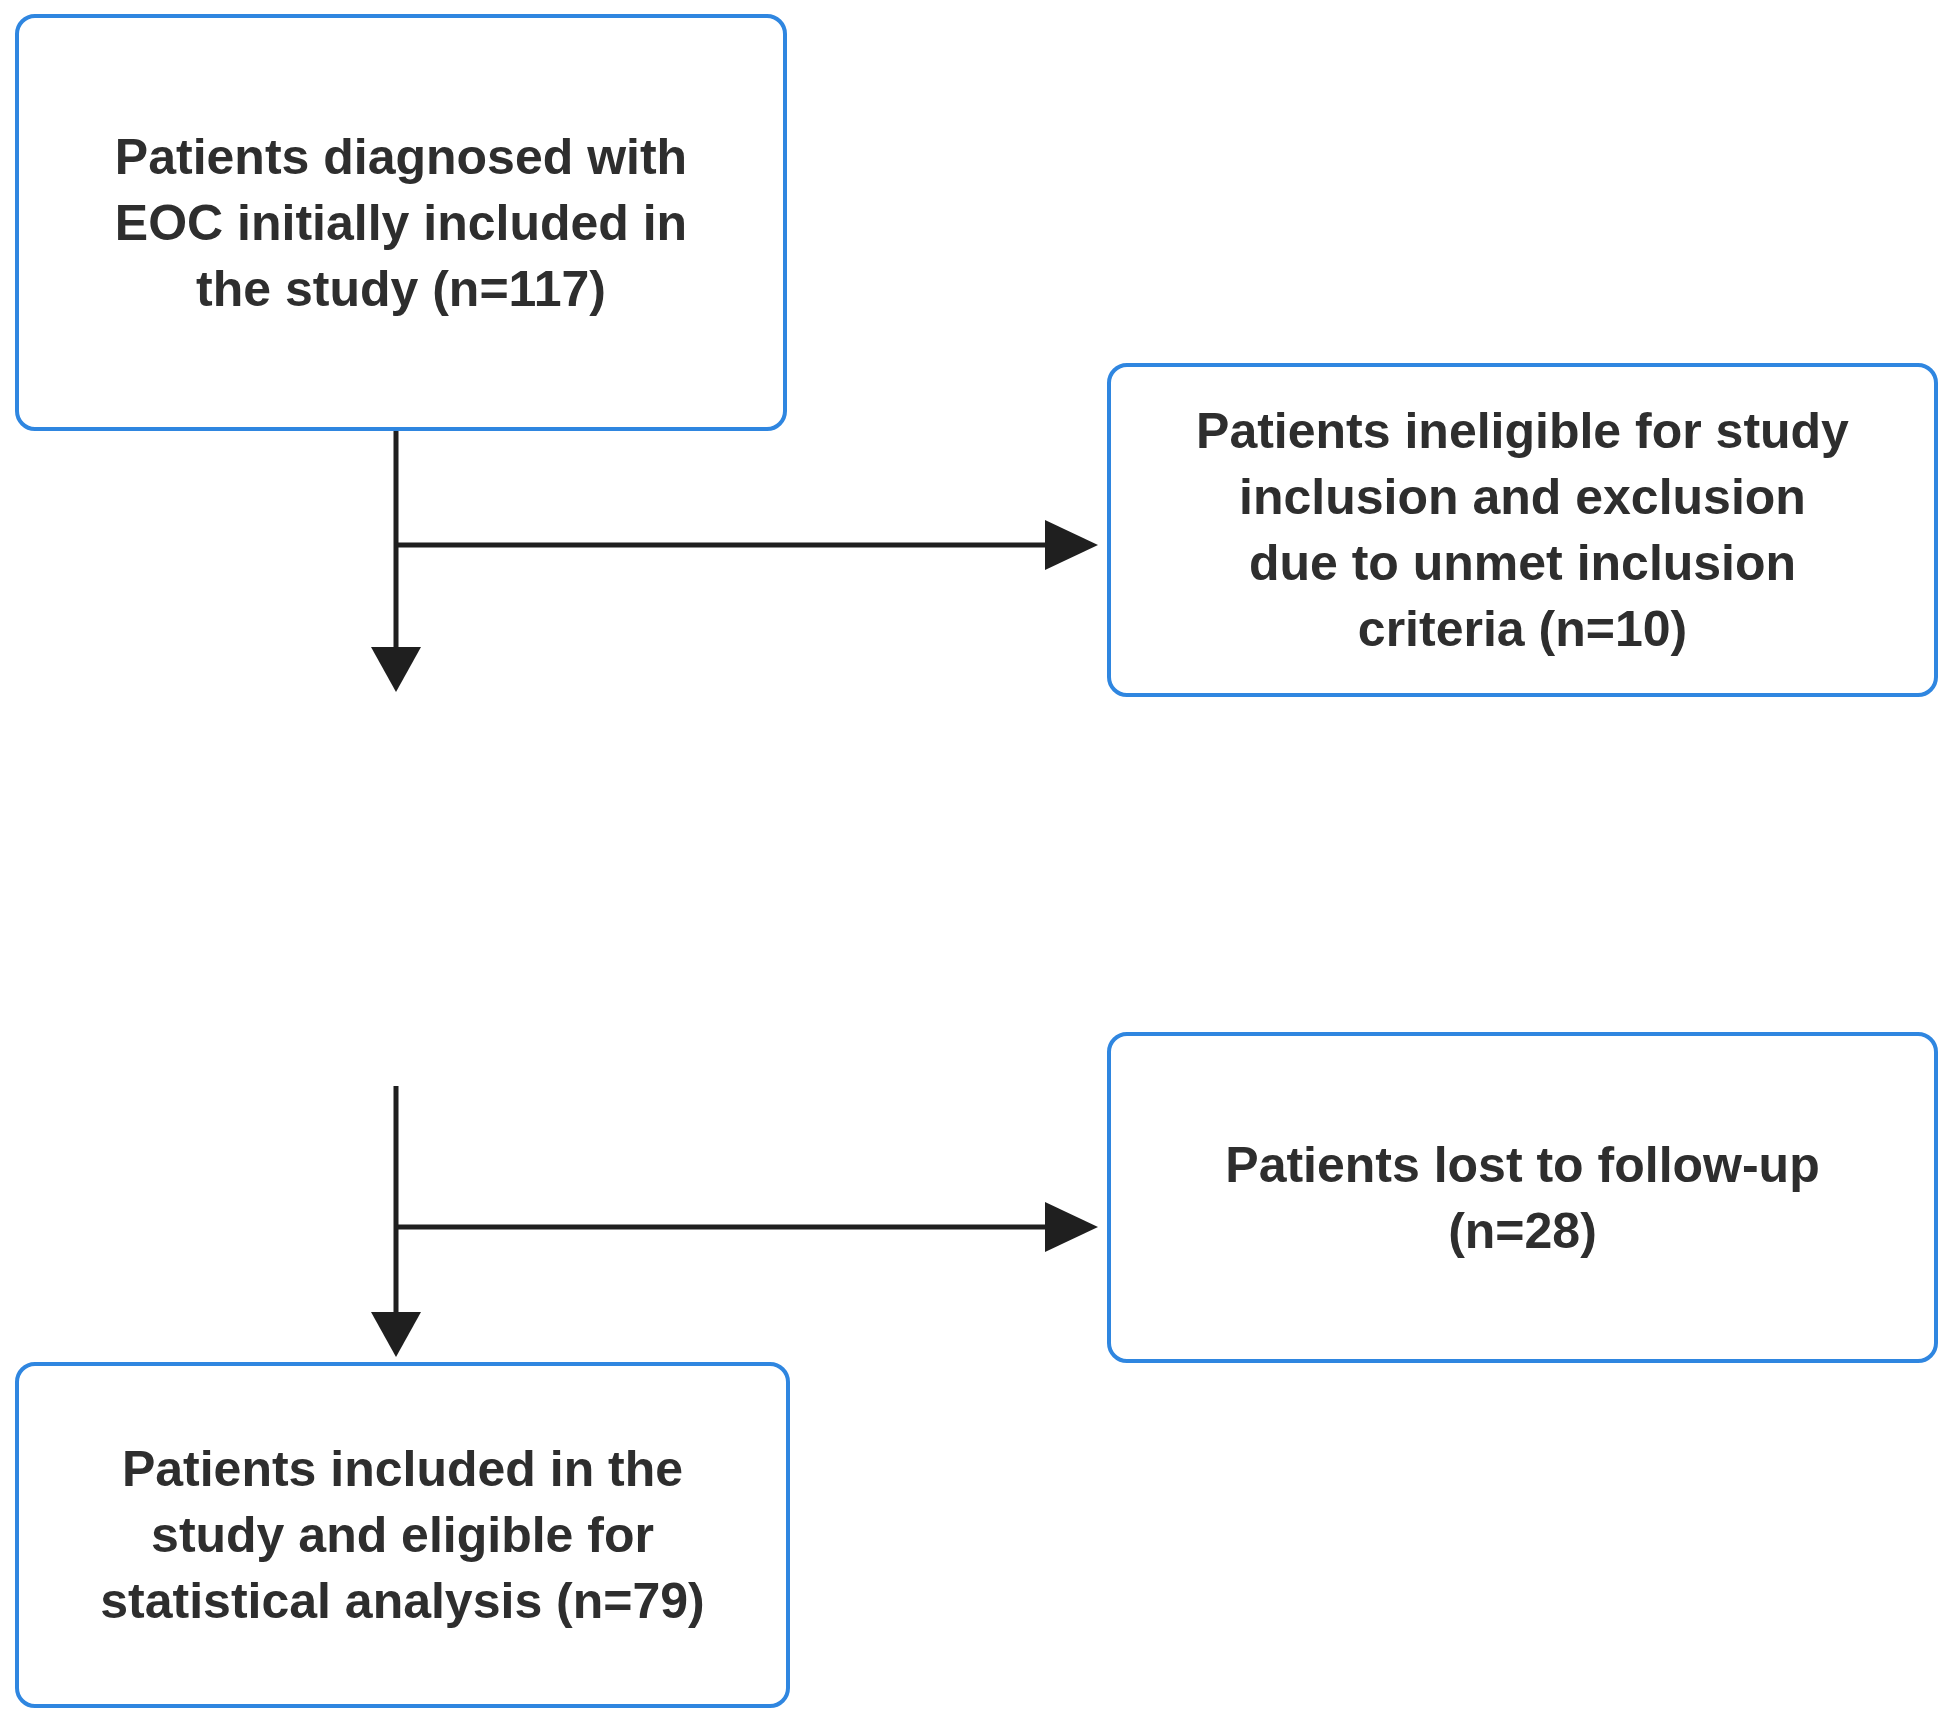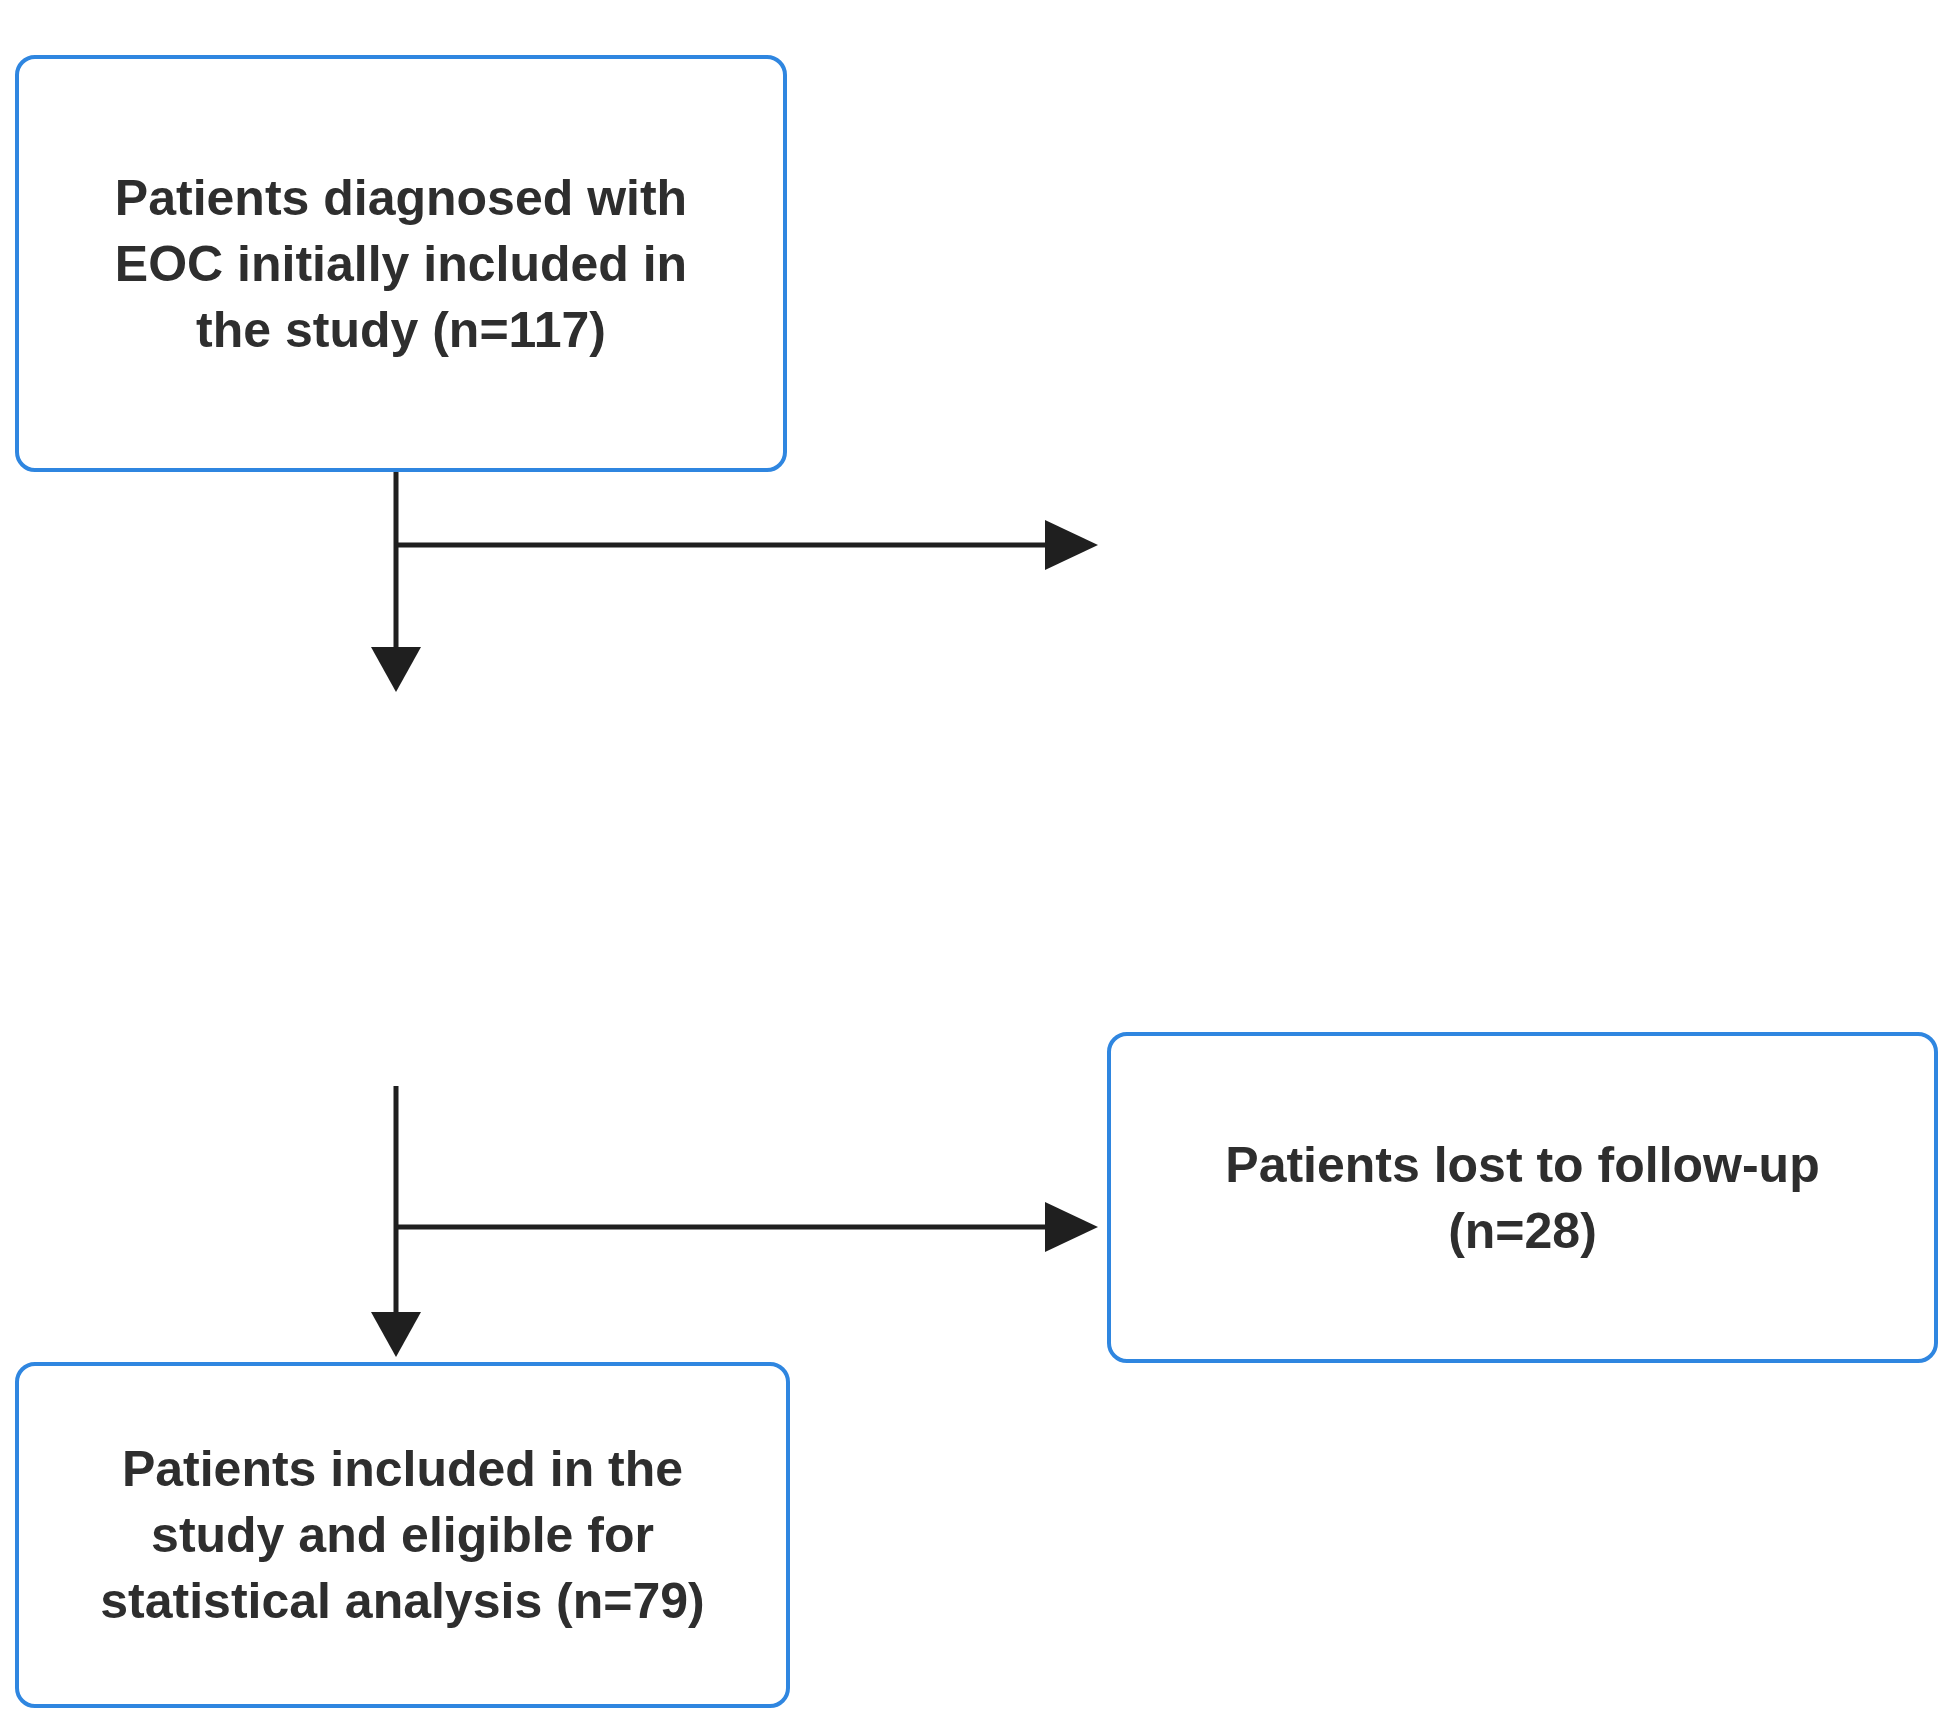--- a/index.html
+++ b/index.html
@@ -22,21 +22,21 @@
     border-radius:20px;
     display:flex;align-items:center;justify-content:center;
     text-align:center;
     color:#2e2e2e;
     font-weight:bold;
     font-size:50px;
     line-height:66px;
     white-space:pre-line;
     padding:10px 14px;
   }
-  #box-initial   {left:15px;  top:14px;   width:772px; height:417px;margin-top:41px;}
+  #box-initial   {left:15px;  top:14px;   width:772px; height:417px;}
   #box-ineligible{left:1107px;top:363px;  width:831px; height:334px;}
   #box-eligible  {left:15px;  top:695px;  width:775px; height:394px;}
   #box-lost      {left:1107px;top:1032px; width:831px; height:331px;}
   #box-analyzed  {left:15px;  top:1362px; width:775px; height:346px;}
 </style>
 </head>
 <body>
 
 <div class="canvas">
 
@@ -54,20 +54,26 @@
     <line x1="396" y1="1227" x2="1048" y2="1227" stroke="#1f1f1f" stroke-width="5"></line>
     <polygon points="1045,1202 1045,1252 1098,1227" fill="#1f1f1f"></polygon>
   </svg>
 
   <div class="flow-box" id="box-initial">
     <span>Patients diagnosed with
 EOC initially included in
 the study (n=117)</span>
   </div>
 
+  <div class="flow-box" id="box-ineligible">
+    <span>Patients ineligible for study
+inclusion and exclusion
+due to unmet inclusion
+criteria (n=10)</span>
+  </div>
 
 
   <div class="flow-box" id="box-lost">
     <span>Patients lost to follow-up
 (n=28)</span>
   </div>
 
   <div class="flow-box" id="box-analyzed">
     <span>Patients included in the
 study and eligible for

